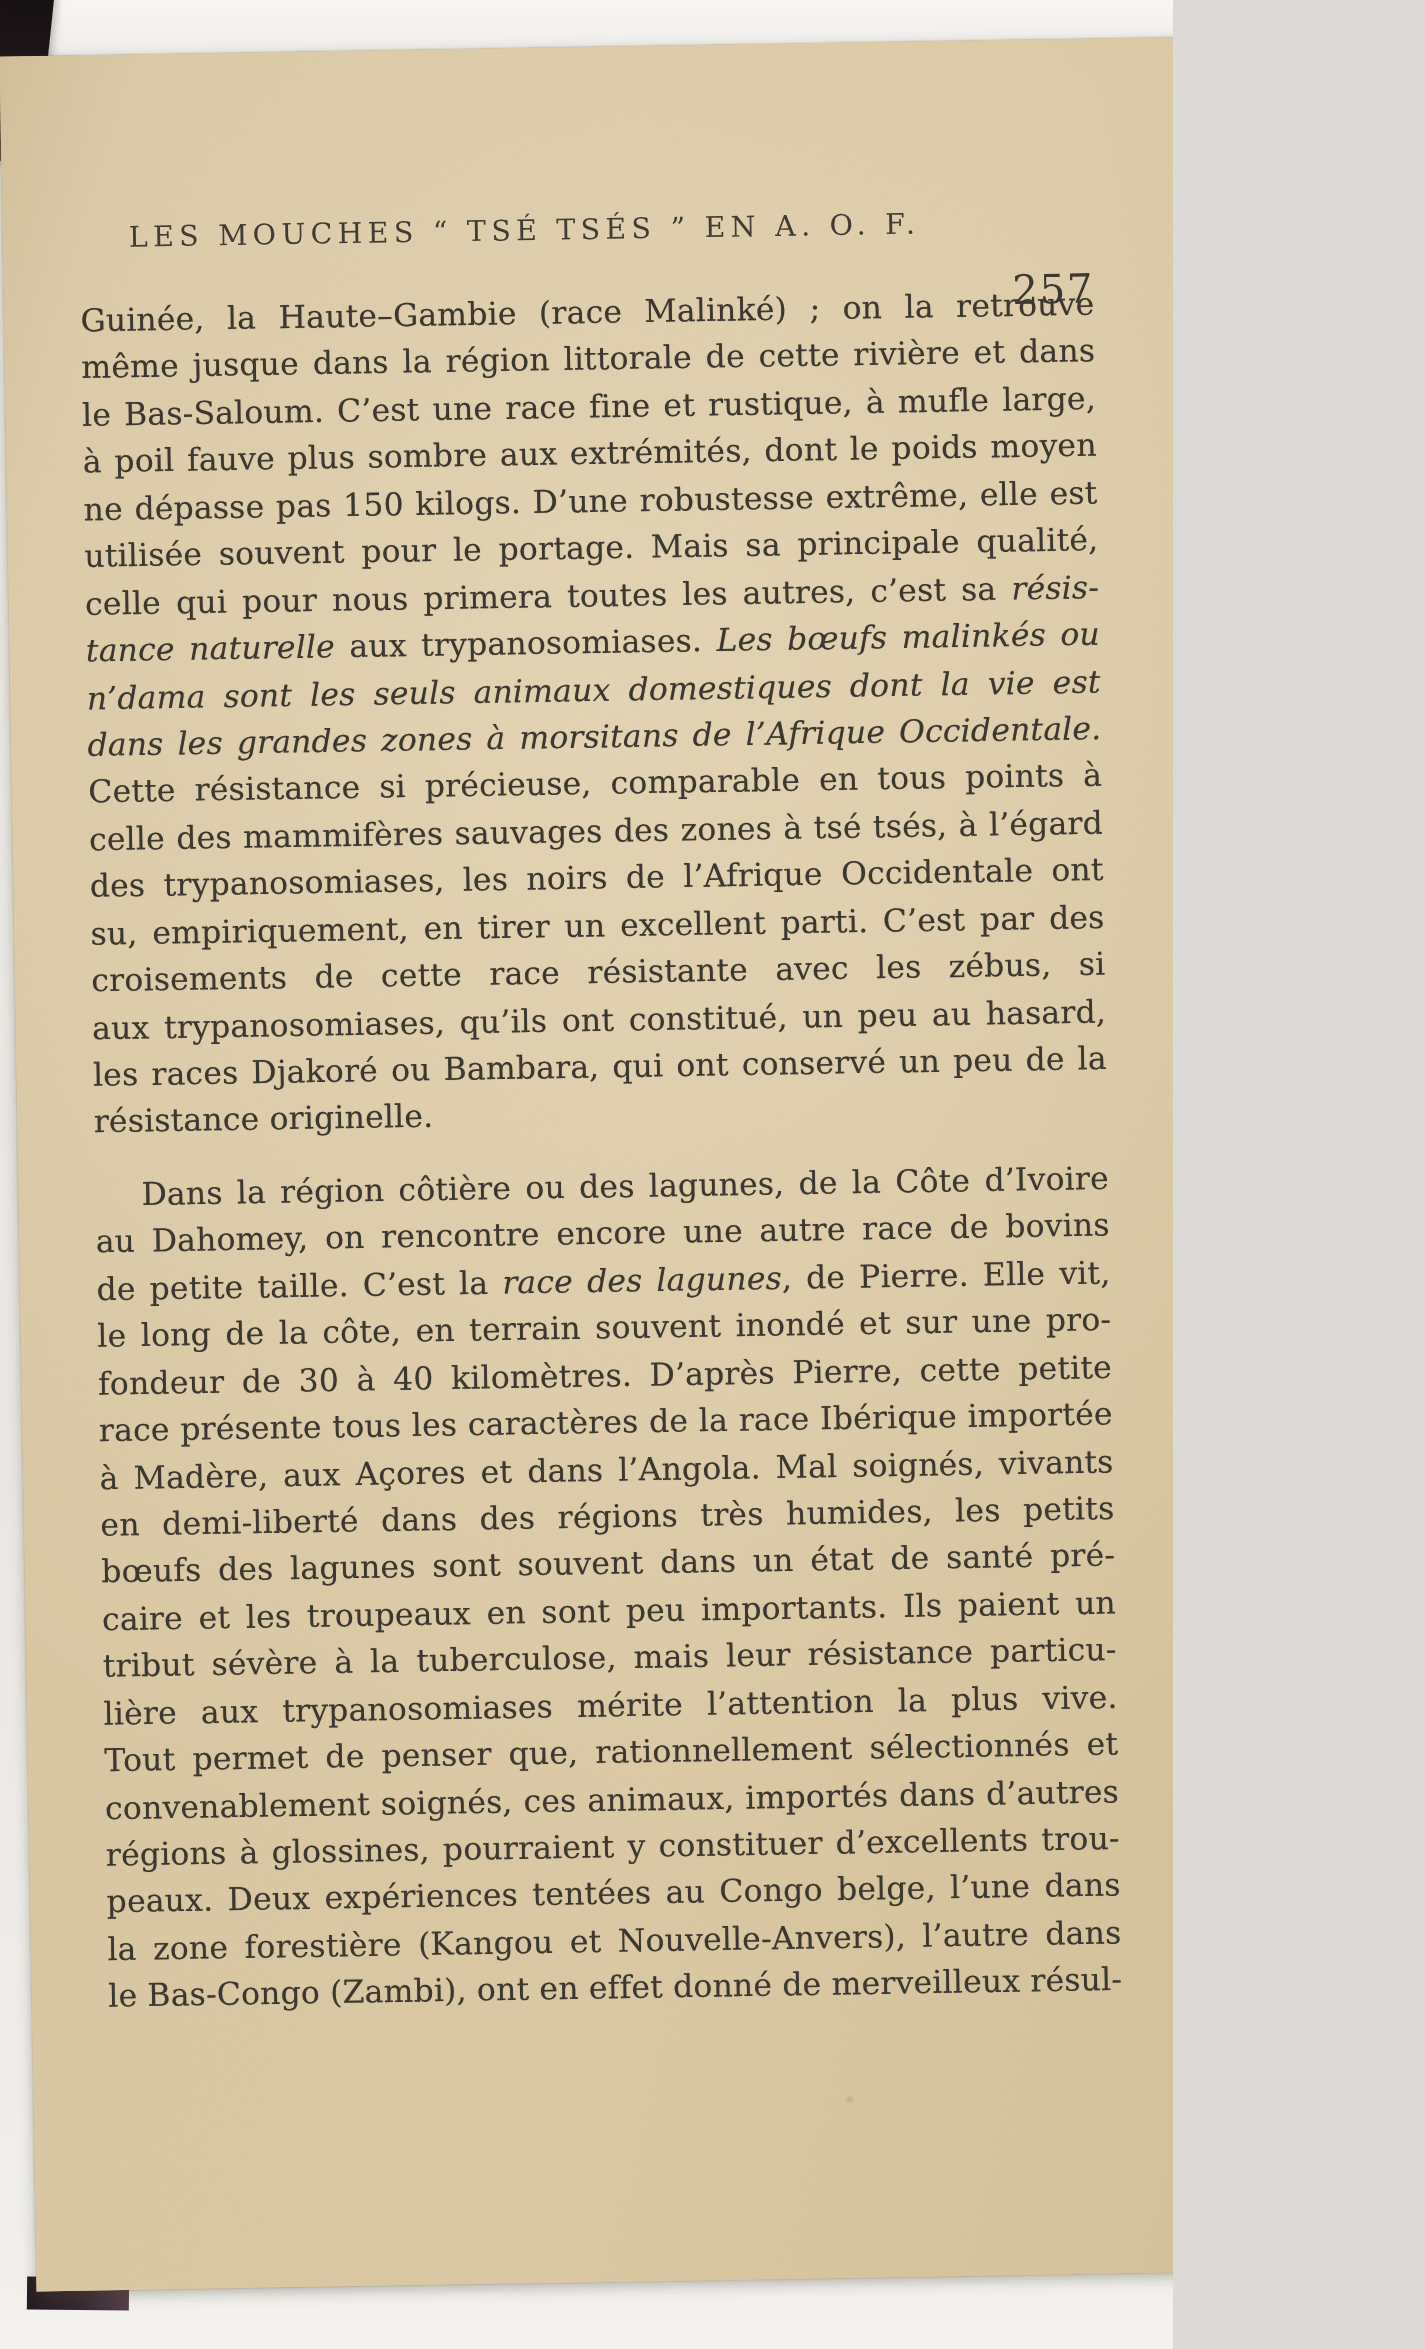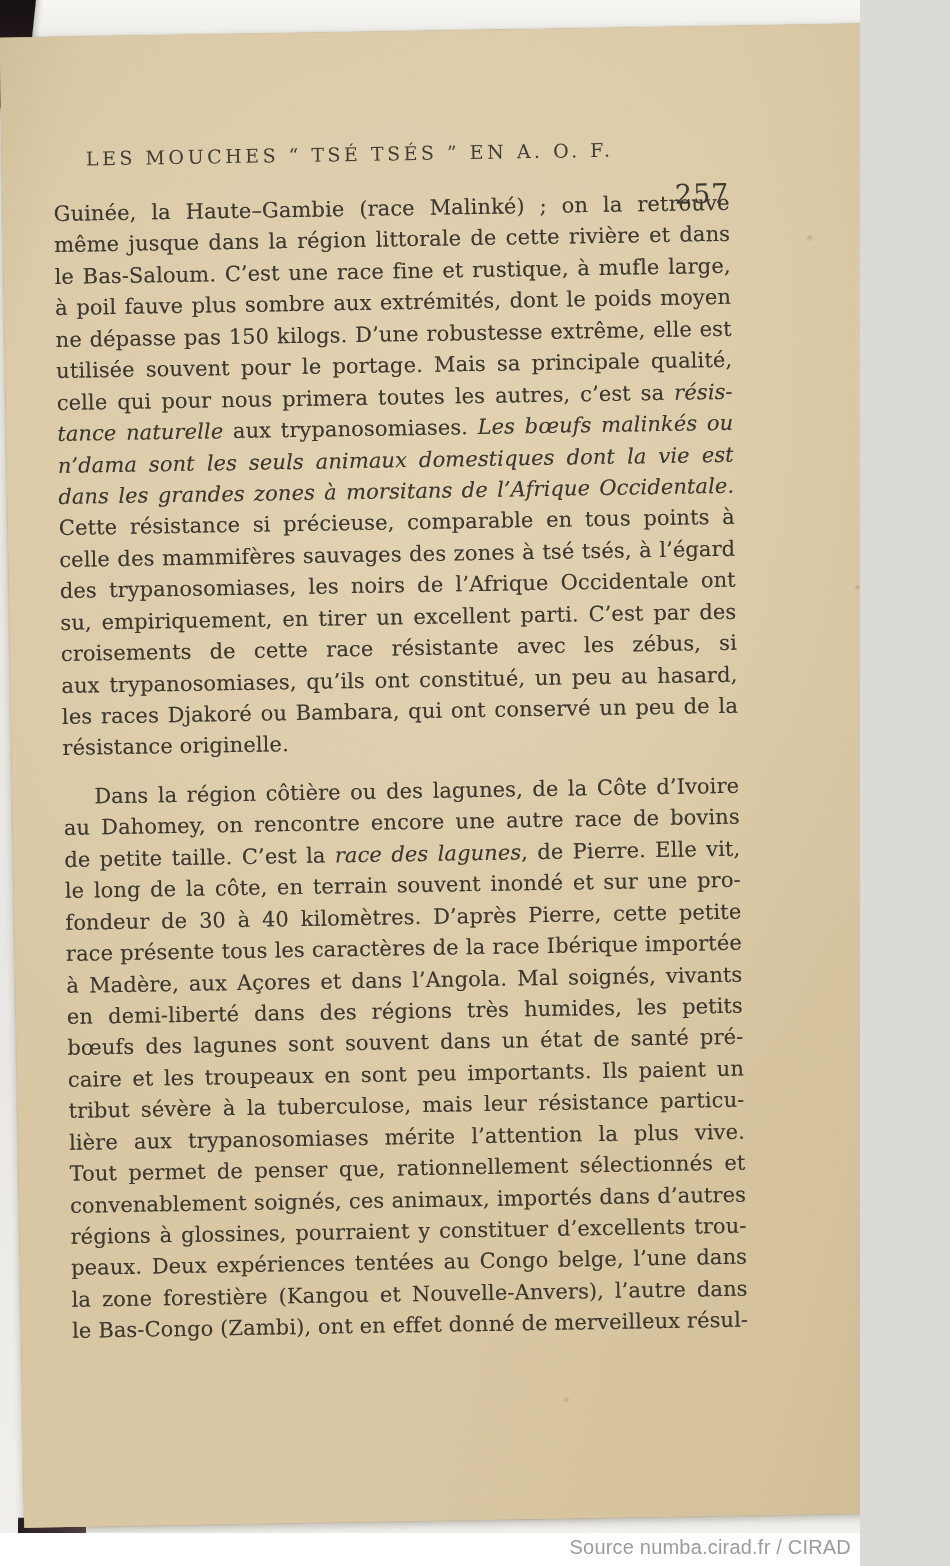--- a/index.html
+++ b/index.html
@@ -1,17 +1,17 @@
 <!DOCTYPE html>
 <html><head>
 <meta charset="utf-8">
 <style>
   html,body{margin:0;padding:0;background:#dcdad6;}
   .canvas{
-    position:relative;width:860px;height:1566px;overflow:hidden;
+    position:relative;width:782px;height:1566px;overflow:hidden;
     background:linear-gradient(180deg,#f7f6f3 0%,#edebe7 3%,#e9e7e3 60%,#f0efec 97%,#f4f3f0 100%);
     font-family:"DejaVu Serif", serif;
   }
   
   .spine{
     position:absolute;left:-7px;top:-12px;width:44px;height:118px;
     transform:rotate(6deg);transform-origin:top left;
     background:linear-gradient(180deg,#151013 0%,#211719 50%,#3d2622 72%,#6b463a 88%,#7a5242 100%);
     box-shadow:2px 2px 6px rgba(0,0,0,.25);
   }
@@ -140,17 +140,14 @@
 
     <svg class="noise" xmlns="http://www.w3.org/2000/svg">
       <filter id="paperNoise">
           <feTurbulence type="fractalNoise" baseFrequency="0.8" numOctaves="2" stitchTiles="stitch"></feTurbulence>
           <feColorMatrix type="saturate" values="0"></feColorMatrix>
         </filter>
       <rect width="100%" height="100%" filter="url(#paperNoise)"></rect>
     </svg>
   </div>
 
-  <div class="attribution-bar">
-    <span class="attribution-text">Source numba.cirad.fr / CIRAD</span>
-  </div>
 
 </div>
 
 </body></html>

